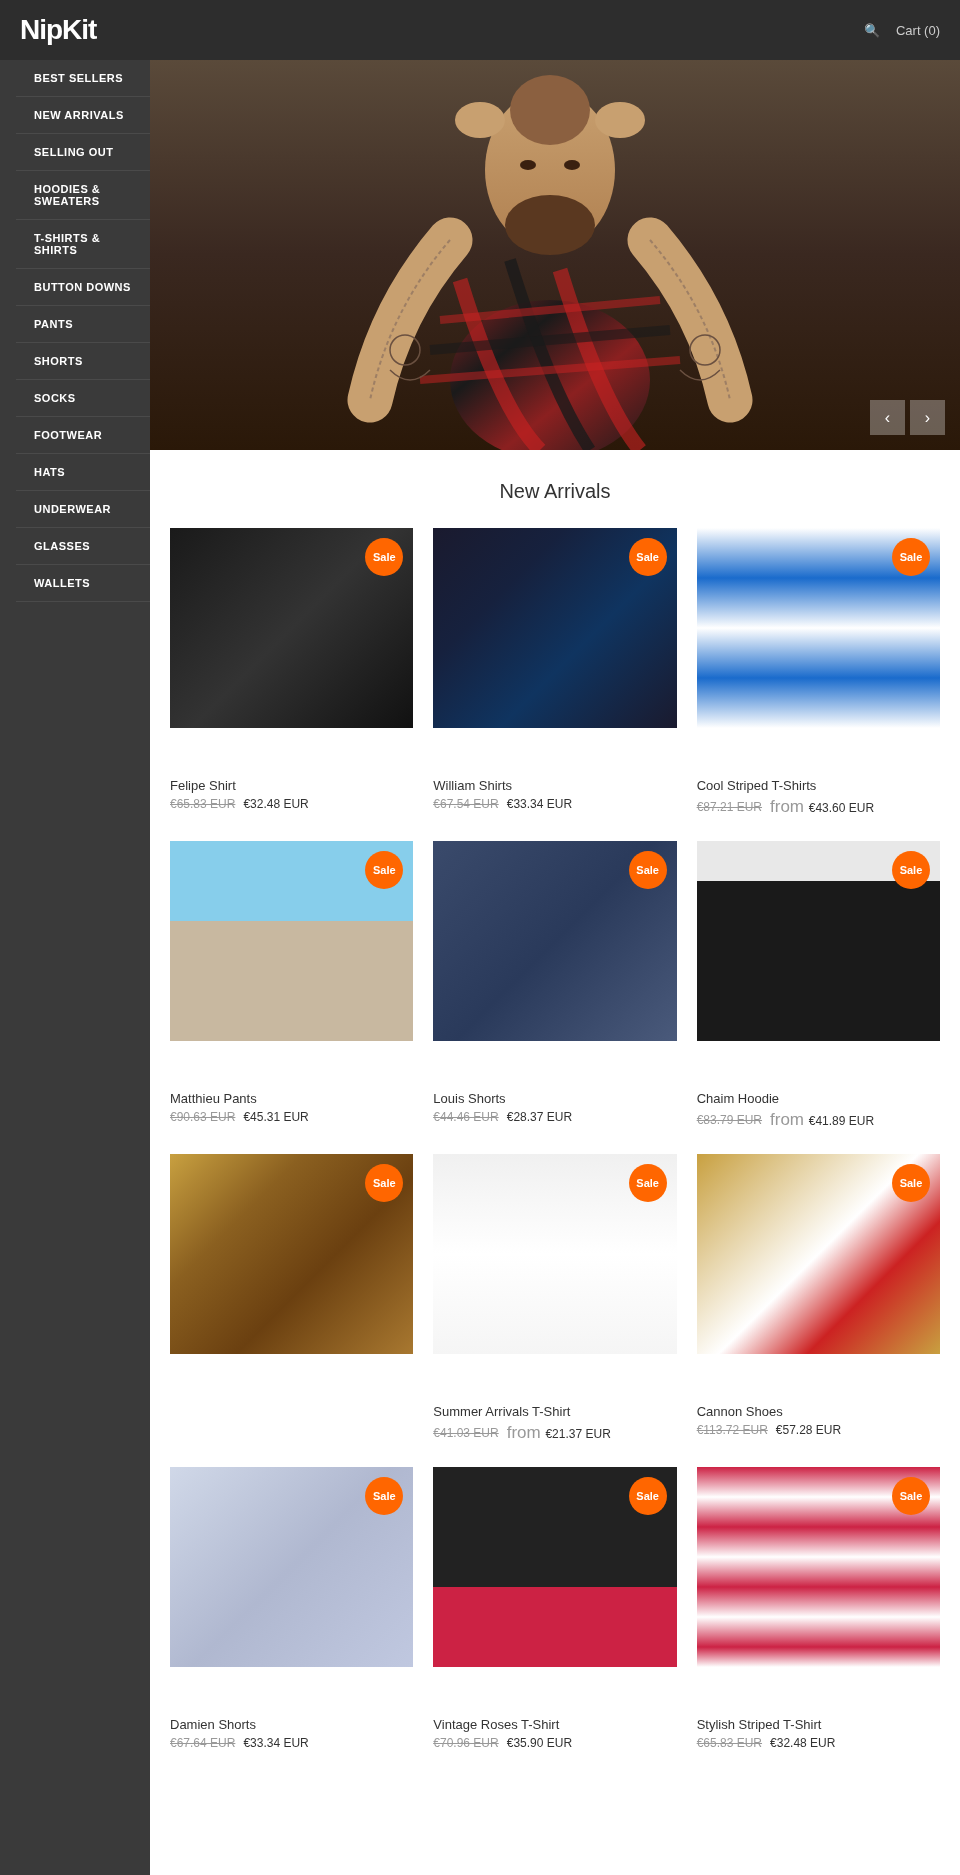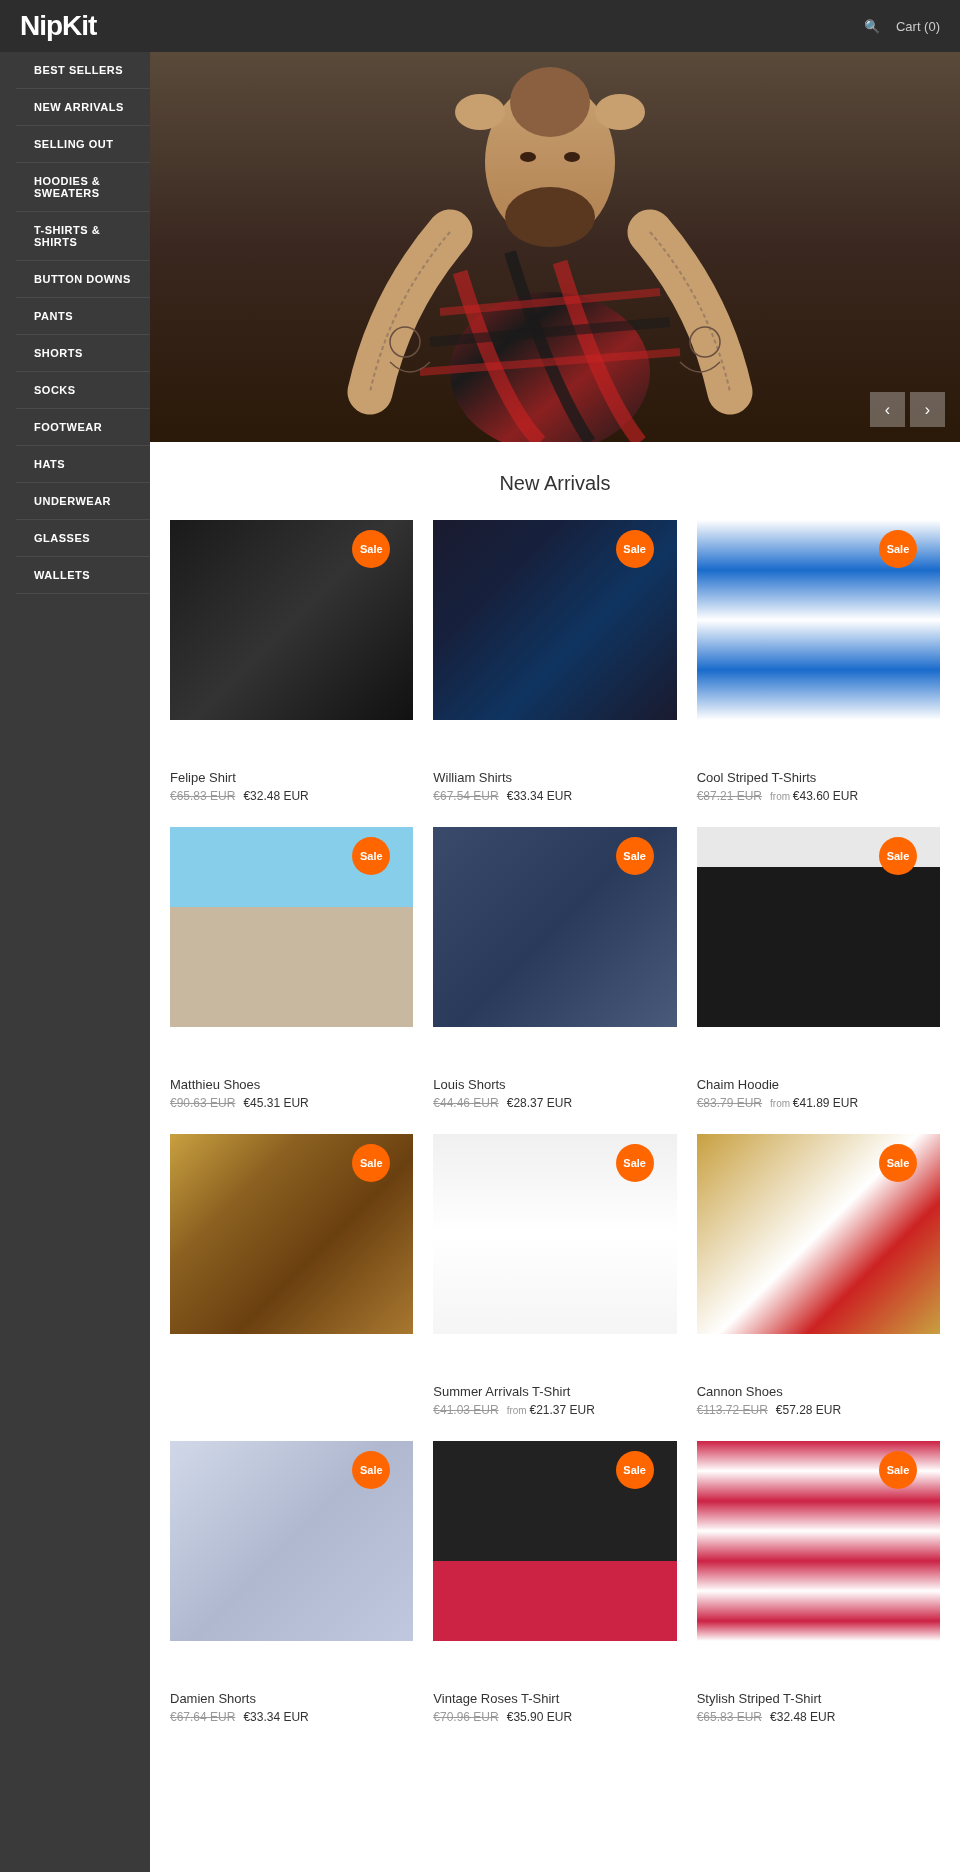--- a/index.html
+++ b/index.html
@@ -5,21 +5,21 @@
     * { box-sizing: border-box; margin: 0; padding: 0; }
     body { font-family: Arial, sans-serif; background: #fff; width: 960px; }
 
     
     .header {
       background: #2d2d2d;
       display: flex;
       align-items: center;
       justify-content: space-between;
       padding: 10px 20px;
-      height: 52px;
+      height: 60px;
     }
     .logo {
       color: #fff;
       font-size: 28px;
       font-weight: bold;
       font-family: 'Arial Black', sans-serif;
       letter-spacing: -1px;
     }
     .header-right {
       display: flex;
@@ -136,21 +136,21 @@
     .product-image-wrap {
       position: relative;
       width: 100%;
       height: 200px;
       overflow: hidden;
       background: #e8e8e8;
     }
     .sale-badge {
       position: absolute;
       top: 10px;
-      right: 23px;
+      right: 10px;
       background: #ff6600;
       color: #fff;
       font-size: 11px;
       font-weight: bold;
       width: 38px;
       height: 38px;
       border-radius: 50%;
       display: flex;
       align-items: center;
       justify-content: center;
@@ -174,21 +174,21 @@
     }
     .price-original {
       color: #999;
       text-decoration: line-through;
     }
     .price-sale {
       color: #333;
     }
     .price-from {
       color: #999;
-      font-size: 10px;
+      font-size: 17px;
     }
 
     
     .img-black-shirt { background: linear-gradient(135deg, #1a1a1a 0%, #333 50%, #111 100%); }
     .img-floral-shirt { background: linear-gradient(135deg, #1a1a2e 0%, #16213e 30%, #0f3460 60%, #1a1a2e 100%); }
     .img-striped-shirt { background: linear-gradient(180deg, #fff 0%, #1a6bcc 25%, #fff 50%, #1a6bcc 75%, #fff 100%); }
     .img-stripe-pants { background: linear-gradient(180deg, #87ceeb 0% 40%, #c8b8a0 40% 100%); }
     .img-shorts { background: linear-gradient(135deg, #3a4a6b 0%, #2a3a5b 50%, #4a5a7b 100%); }
     .img-hoodie { background: linear-gradient(180deg, #e8e8e8 0% 20%, #1a1a1a 20% 100%); }
     .img-boho-pants { background: linear-gradient(135deg, #c8a040 0%, #8b6020 30%, #6b4010 60%, #a87830 100%); }
@@ -333,21 +333,21 @@
                 <span class="price-original">€87.21 EUR</span>
                 <span class="price-sale"><span class="price-from">from </span>€43.60 EUR</span>
               </div>
             </div>
           </div>
           <div class="product-card">
             <div class="product-image-wrap img-stripe-pants">
               <div class="sale-badge">Sale</div>
             </div>
             <div class="product-info">
-              <div class="product-name">Matthieu Shoes</div>
+              <div class="product-name">Matthieu Pants</div>
               <div class="product-prices">
                 <span class="price-original">€90.63 EUR</span>
                 <span class="price-sale">€45.31 EUR</span>
               </div>
             </div>
           </div>
           <div class="product-card">
             <div class="product-image-wrap img-shorts">
               <div class="sale-badge">Sale</div>
             </div>

